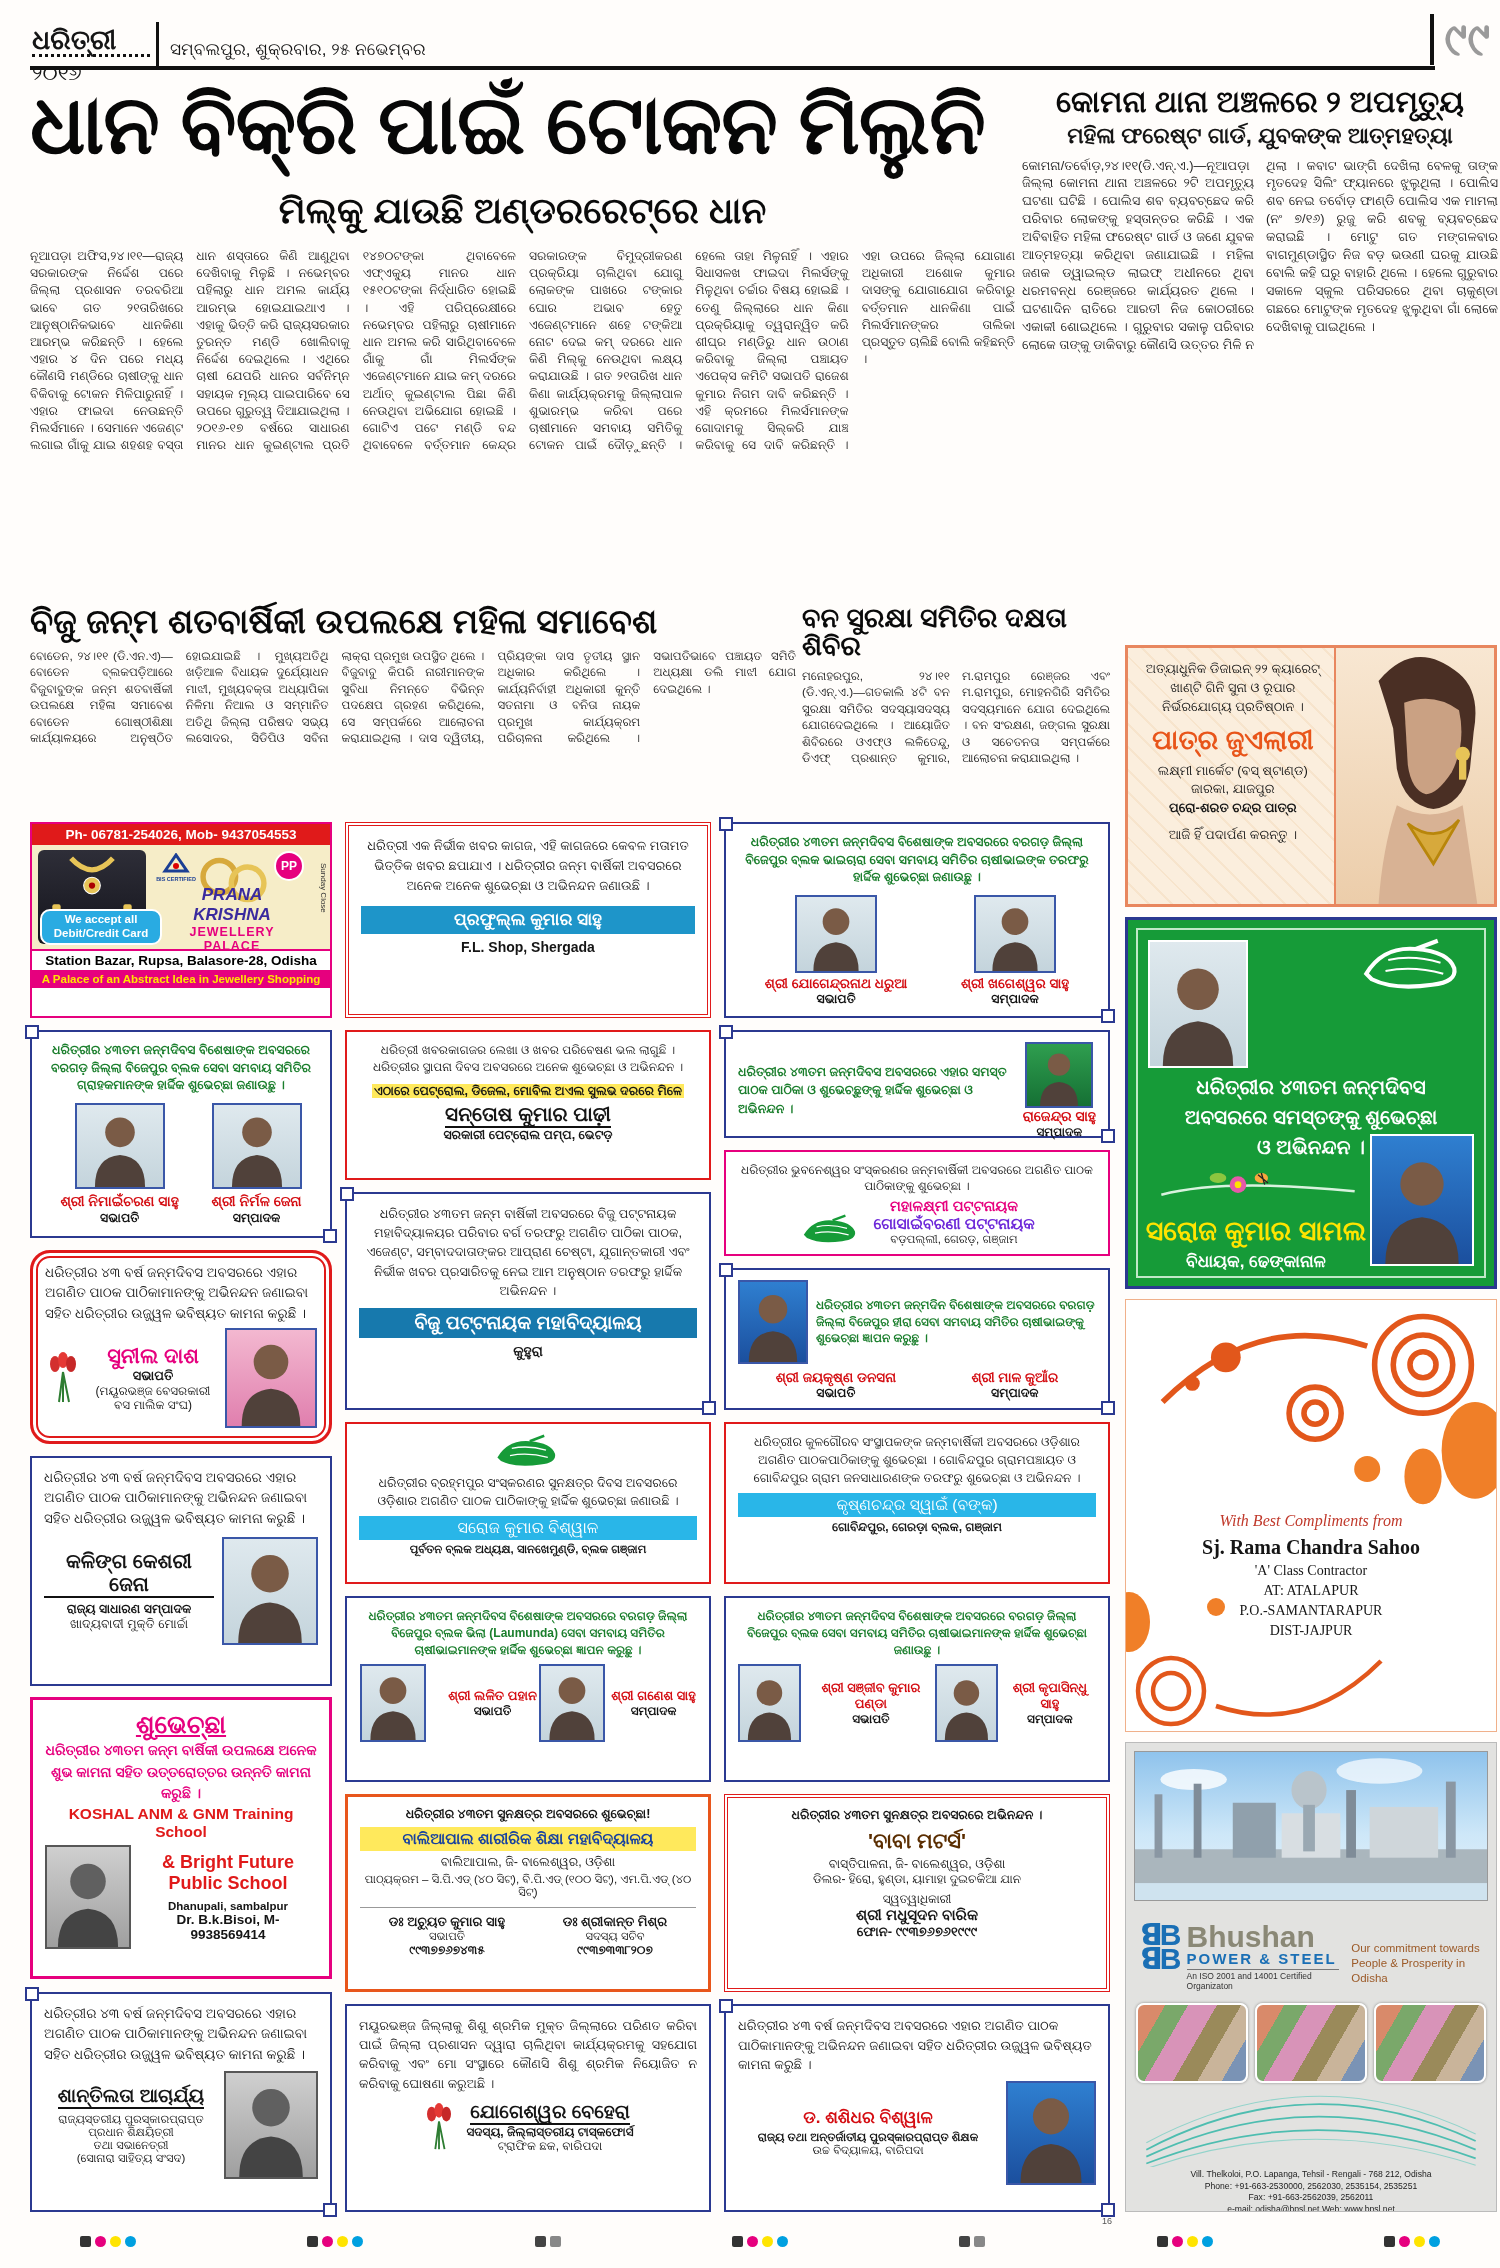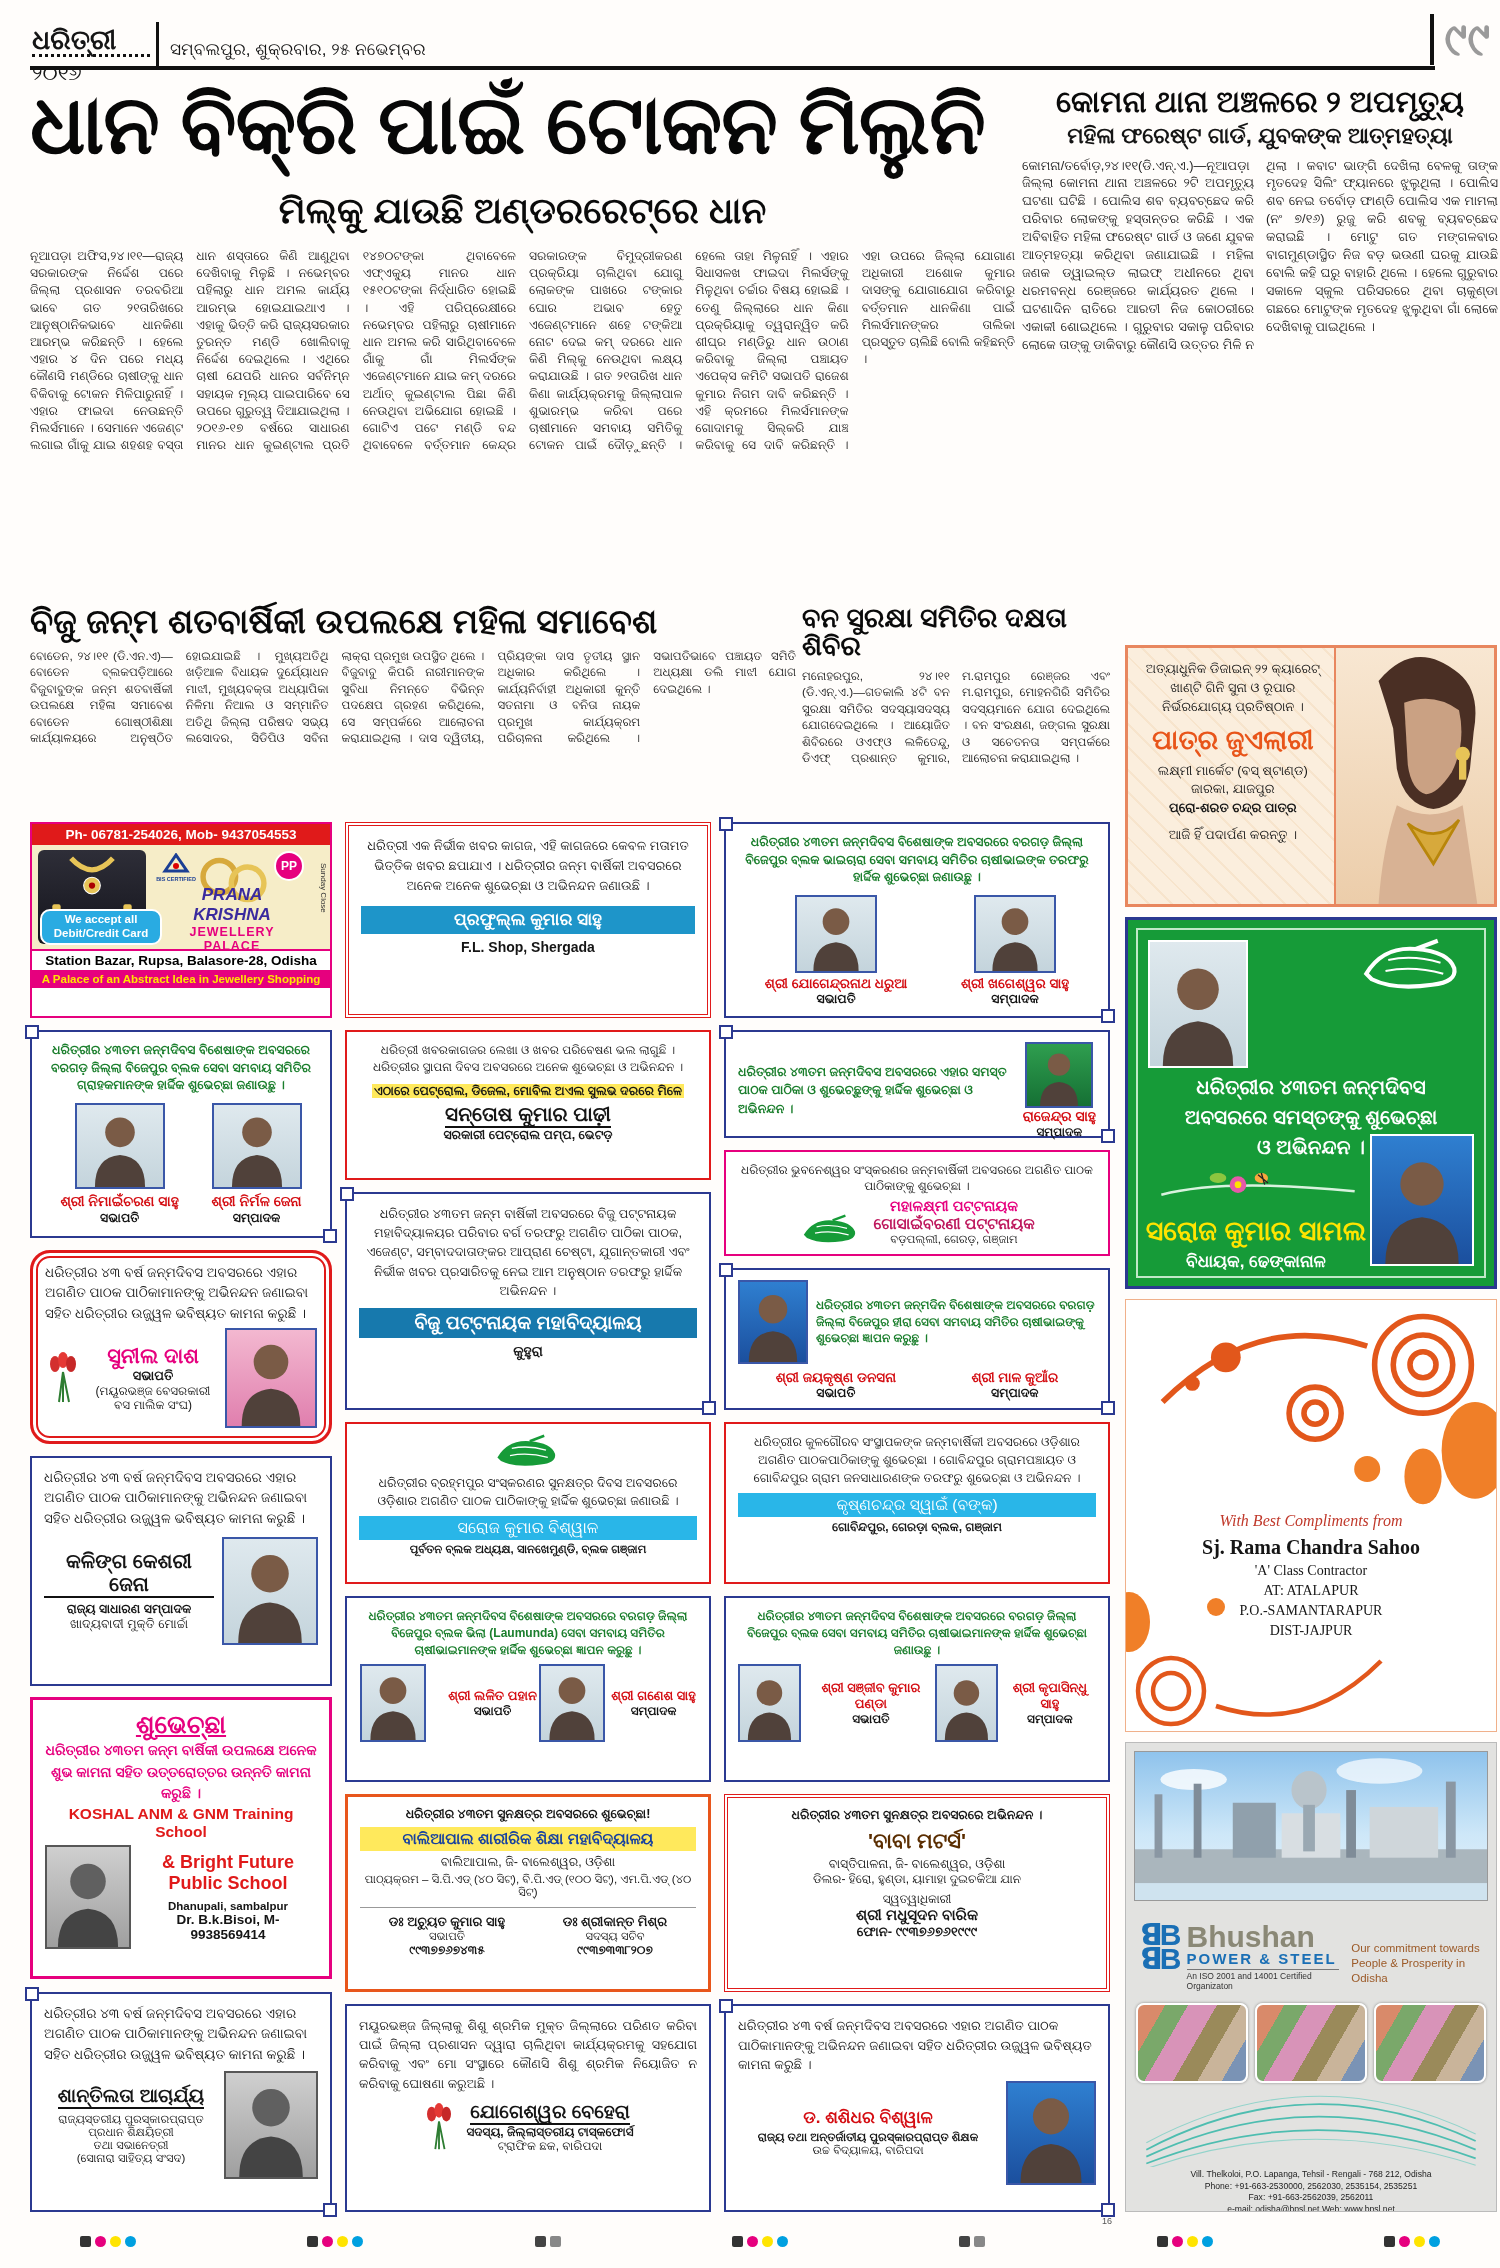--- a/index.html
+++ b/index.html
@@ -418,21 +418,21 @@
   <div class="abs bx b-mag pad" style="left:724px;top:1150px;width:386px;height:106px">
     <div class="ctr" style="font-size:12px;line-height:1.35">ଧରିତ୍ରୀର ଭୁବନେଶ୍ୱର ସଂସ୍କରଣର ଜନ୍ମବାର୍ଷିକୀ ଅବସରରେ ଅଗଣିତ ପାଠକ ପାଠିକାଙ୍କୁ ଶୁଭେଚ୍ଛା ।</div>
     <div style="display:flex;align-items:flex-end;gap:10px;justify-content:center;margin-top:4px">
       <svg viewBox="0 0 80 40" width="64" height="32">
           <path d="M6 26 Q18 6 42 8 Q66 10 70 22 Q72 32 54 34 Q26 38 10 30 Z" fill="#169b38"></path>
           <path d="M42 8 L58 2" stroke="#169b38" stroke-width="3"></path>
           <path d="M22 16 Q40 12 60 18 M20 24 Q40 20 62 26" stroke="#fff" stroke-width="1.5" fill="none"></path>
         </svg>
       <div class="ctr">
         <div style="color:#e6007e;font-weight:bold;font-size:14.5px">ମହାଳକ୍ଷ୍ମୀ ପଟ୍ଟନାୟକ</div>
-        <div style="color:#be185d;font-weight:900;font-size:15.5px">ଗୋସାଇଁବରଣୀ ପଟ୍ଟନାୟକ</div>
+        <div style="color:#6d28d9;font-weight:900;font-size:15.5px">ଗୋସାଇଁବରଣୀ ପଟ୍ଟନାୟକ</div>
         <div style="font-size:11.5px">ବଡ଼ପଲ୍ଲୀ, ଗେରଡ଼, ଗଞ୍ଜାମ</div>
       </div>
     </div>
   </div>
 
   <div class="abs bx b-navy cnr pad" style="left:724px;top:1268px;width:386px;height:142px">
     <div style="display:flex;gap:8px;align-items:center">
       <div class="photo blue" style="width:66px;height:80px;flex:none"><svg viewBox="0 0 60 72" width="100%" height="100%" preserveAspectRatio="xMidYMax meet">
             <circle cx="30" cy="24" r="13" fill="#7a5b46"></circle>
             <path d="M8 72 Q8 46 30 44 Q52 46 52 72 Z" fill="#50413a"></path>

